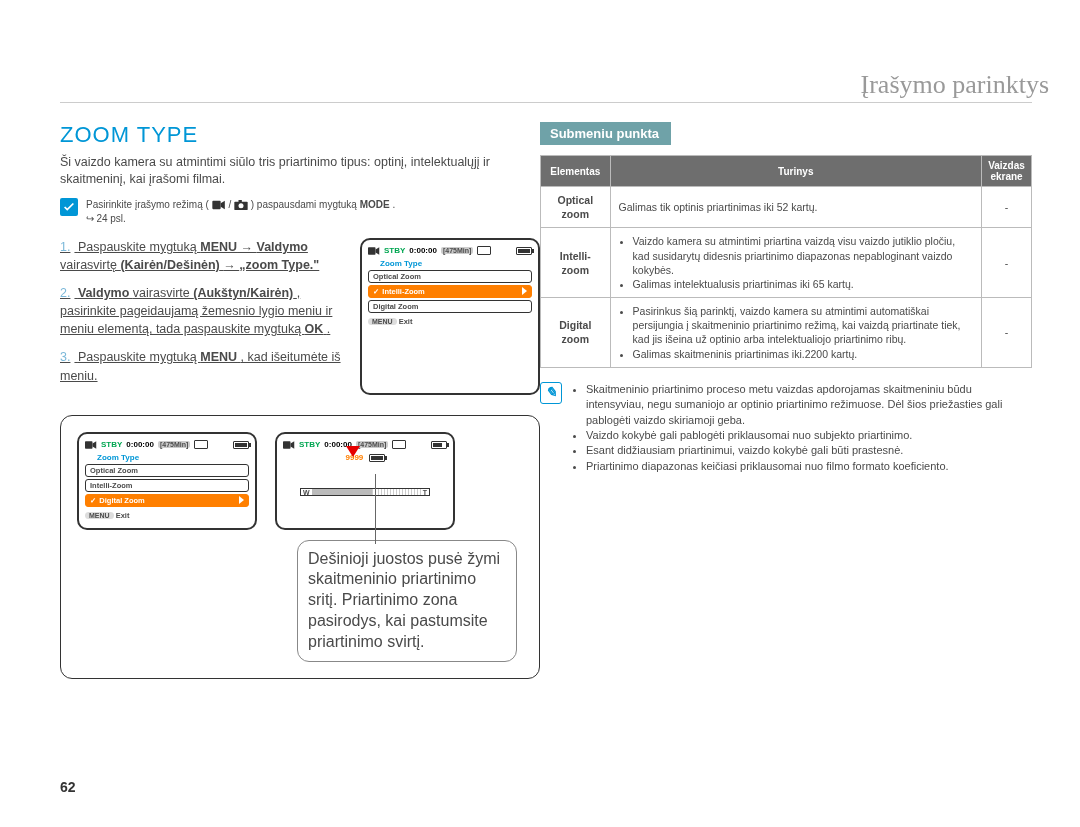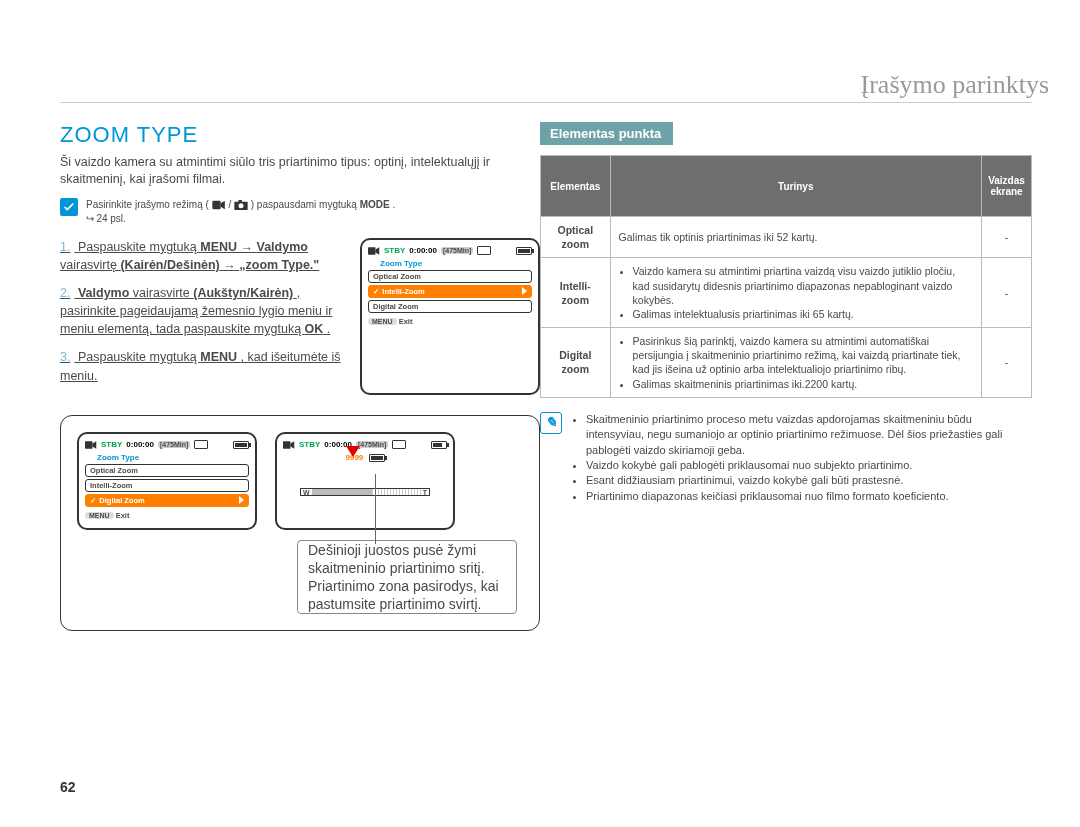--- a/index.html
+++ b/index.html
@@ -148,47 +148,47 @@
   .zoom-cursor {
     position:absolute;
     left: 63px; top: -16px;
     width:0;height:0;
     border-left:7px solid transparent;
     border-right:7px solid transparent;
     border-top:11px solid #e60000;
   }
   .zoom-line { position:absolute; left:98px; top: 40px; width:1px; height:70px; background:#666; }
   .zoom-caption {
-    font-size: 14px;
+    font-size: 16px;
     margin-top: 10px;
     margin-left: 220px;
     border: 1px solid #888;
-    border-radius: 4px;
-    padding: 0 10px;
+    border-radius: 12px;
+    padding: 8px 10px;
     width: 220px;
     line-height: 1.3;
   }
   .submeniu {
     display:inline-block;
     background:#6fa2a8;
     color:#fff;
     font-weight:bold;
     padding: 4px 12px 4px 10px;
     font-size: 13px;
     margin-bottom: 10px;
   }
   table.sub {
     width:100%;
     border-collapse: collapse;
     font-size: 10.5px;
   }
   table.sub th {
     background:#6e6e6e;
     color:#fff;
-    padding: 19px 6px;
+    padding: 4px 6px;
     border: 1px solid #bbb;
     font-weight:bold;
     font-size:10px;
   }
   table.sub td {
     border: 1px solid #bbb;
     padding: 6px 8px;
     vertical-align: middle;
     line-height: 1.35;
   }
@@ -415,21 +415,21 @@
           </div>
         </div>
 
         <div class="zoom-caption">Dešinioji juostos pusė žymi skaitmeninio priartinimo sritį. Priartinimo zona pasirodys, kai pastumsite priartinimo svirtį.</div>
       </div>
 
     </div>
 
     <div class="col-right">
 
-      <div class="submeniu">Elementas punkta</div>
+      <div class="submeniu">Submeniu punkta</div>
 
       <table class="sub">
         <thead>
           <tr>
             <th>Elementas</th>
             <th>Turinys</th>
             <th style="width:50px">Vaizdas ekrane</th>
           </tr>
         </thead>
         <tbody>

